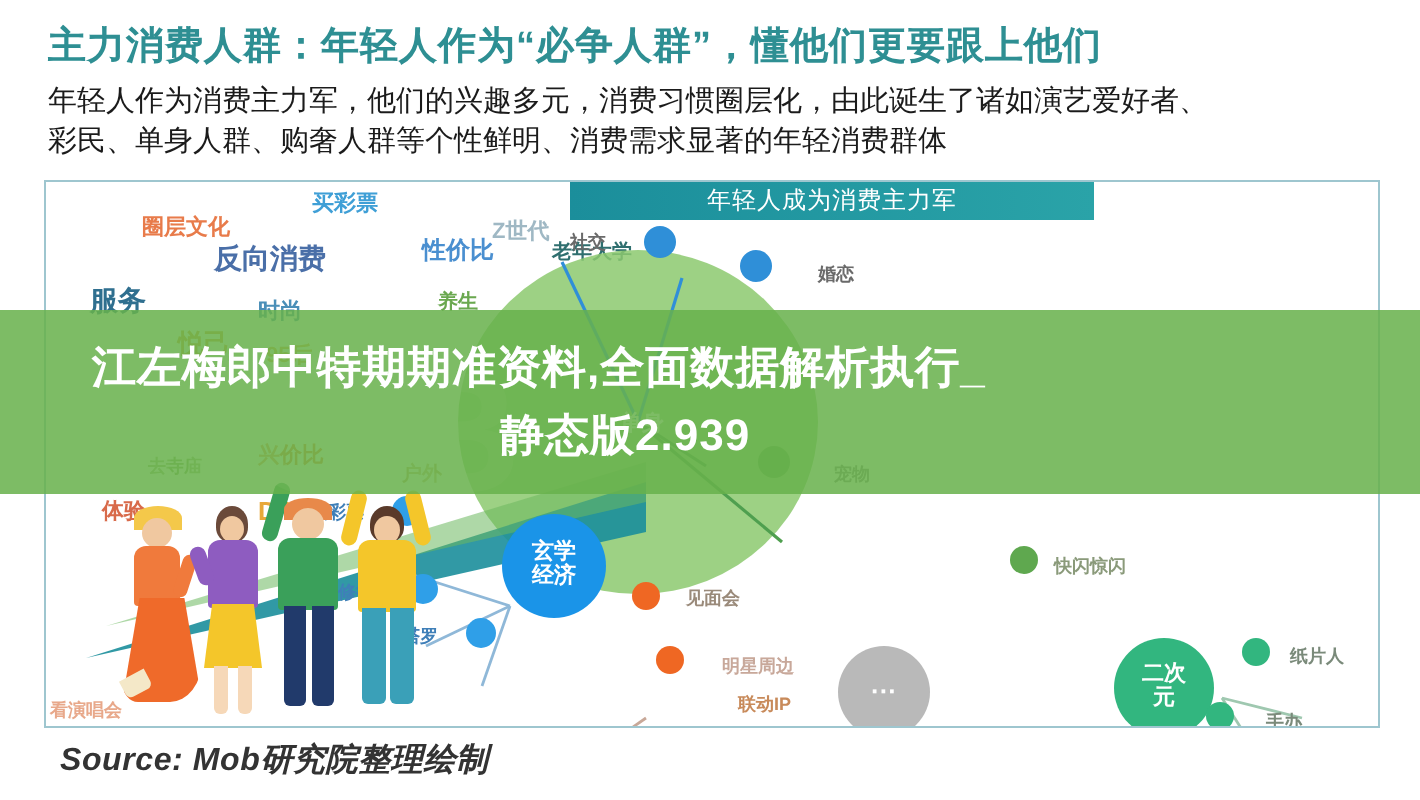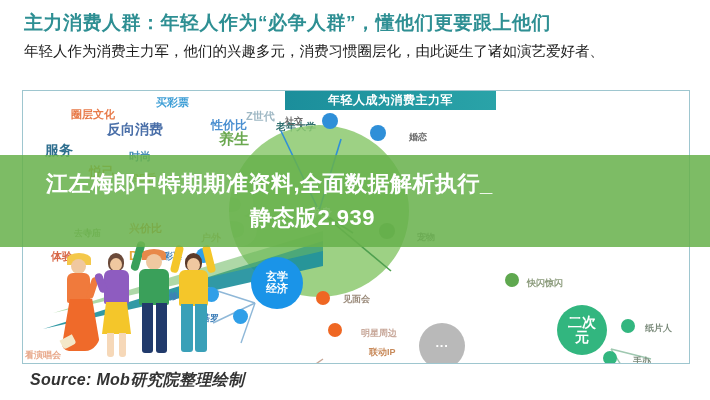--- a/index.html
+++ b/index.html
@@ -63,26 +63,26 @@
     border: 1px solid #9ec6cf;
     background: #ffffff;
     overflow: hidden;
   }
 
   
   .banner {
     position: absolute;
     left: 262px;
     top: 0px;
-    width: 211px;
+    width: 262px;
     height: 19px;
     background: linear-gradient(90deg,#1b8e9b 0%, #2aa3a8 100%);
     color: #ffffff;
     font-size: 12px;
-    font-weight: bold;
+    font-weight: normal;
     display: flex;
     align-items: center;
     justify-content: center;
     letter-spacing: 0.5px;
   }
 
   
   .wordcloud {
     position: absolute;
     left: 0; top: 0;
@@ -223,37 +223,38 @@
 </style>
 </head>
 <body>
 
 <div id="page">
 
   <div class="header">
     <div class="main-title">主力消费人群：年轻人作为“必争人群”，懂他们更要跟上他们</div>
     <div class="subtitle-block">
       <div class="subtitle-line">年轻人作为消费主力军，他们的兴趣多元，消费习惯圈层化，由此诞生了诸如演艺爱好者、</div>
+      <div class="subtitle-line">彩民、单身人群、购奢人群等个性鲜明、消费需求显著的年轻消费群体</div>
     </div>
   </div>
 
   <div class="diagram">
 
     <div class="banner">年轻人成为消费主力军</div>
 
     <div class="wordcloud">
       <span class="wc" style="left: 48px; top: 18px; color: rgb(232, 123, 74); font-size: 11px;">圈层文化</span>
       <span class="wc" style="left: 133px; top: 6px; color: rgb(63, 159, 214); font-size: 11px;">买彩票</span>
       <span class="wc" style="left: 84px; top: 31px; color: rgb(74, 111, 168); font-size: 14px; text-align: center;">反向消费</span>
       <span class="wc" style="left: 188px; top: 28px; color: rgb(74, 143, 208); font-size: 12px;">性价比</span>
       <span class="wc" style="left: 223px; top: 20px; color: rgb(159, 184, 196); font-size: 11px;">Z世代</span>
       <span class="wc" style="left: 253px; top: 31px; color: rgb(47, 111, 111); font-size: 10px;">老年大学</span>
       <span class="wc" style="left: 22px; top: 52px; color: rgb(47, 111, 143); font-size: 14px;">服务</span>
       <span class="wc" style="left: 106px; top: 60px; color: rgb(74, 143, 184); font-size: 11px;">时尚</span>
-      <span class="wc" style="left: 196px; top: 40px; color: rgb(106, 168, 79); font-size: 15px;">养生</span>
+      <span class="wc" style="left: 196px; top: 56px; color: rgb(106, 168, 79); font-size: 10px;">养生</span>
       <span class="wc" style="left: 66px; top: 74px; color: rgb(216, 162, 58); font-size: 13px;">悦己</span>
       <span class="wc" style="left: 110px; top: 82px; color: rgb(232, 176, 74); font-size: 11px;">95后</span>
       <span class="wc" style="left: 51px; top: 138px; color: rgb(143, 174, 106); font-size: 9px;">去寺庙</span>
       <span class="wc" style="left: 106px; top: 132px; color: rgb(232, 136, 58); font-size: 11px;">兴价比</span>
       <span class="wc" style="left: 178px; top: 142px; color: rgb(200, 168, 106); font-size: 10px;">户外</span>
       <span class="wc" style="left: 28px; top: 160px; color: rgb(216, 106, 74); font-size: 11px;">体验</span>
       <span class="wc" style="left: 106px; top: 158px; color: rgb(232, 168, 58); font-size: 13px;">DIY</span>
     </div>
 
     <svg class="net" viewBox="0 0 666 272" preserveAspectRatio="none">
@@ -309,21 +310,21 @@
 
     <div class="leaf" style="left:293px; top:200px; width:14px; height:14px; background:#ef6723;"></div>
     <span class="nlabel" style="left:320px; top:202px; color:#9a8a7a;">见面会</span>
     <div class="leaf" style="left:305px; top:232px; width:14px; height:14px; background:#ef6723;"></div>
     <span class="nlabel" style="left:338px; top:236px; color:#c8a89a;">明星周边</span>
 
     <span class="nlabel" style="left:2px; top:258px; color:#e8a88a;">看演唱会</span>
 
     <span class="nlabel" style="left:300px; top:255px; color:#c88a5a;margin-left:46px;">联动IP</span>
 
-    <div class="node big-teal" style="left:534px; top:214px; width:50px; height:50px; font-size:14px; white-space:pre-line;">二次
+    <div class="node big-teal" style="left:534px; top:228px; width:50px; height:50px; font-size:11px; white-space:pre-line;">二次
 元</div>
     <div class="leaf" style="left:598px; top:228px; width:14px; height:14px; background:#32b67f;"></div>
     <span class="nlabel" style="left:622px; top:231px; color:#7a8a7a;">纸片人</span>
     <div class="leaf" style="left:580px; top:260px; width:14px; height:14px; background:#32b67f;"></div>
     <span class="nlabel" style="left:610px; top:264px; color:#7a8a7a;">手办</span>
 
     <div class="people">
 
       <div class="person" style="left:0px; width:42px; height:110px;">
         <div class="p-hat" style="left:6px; top:2px; width:24px; height:12px; background:#f4c84a;"></div>

